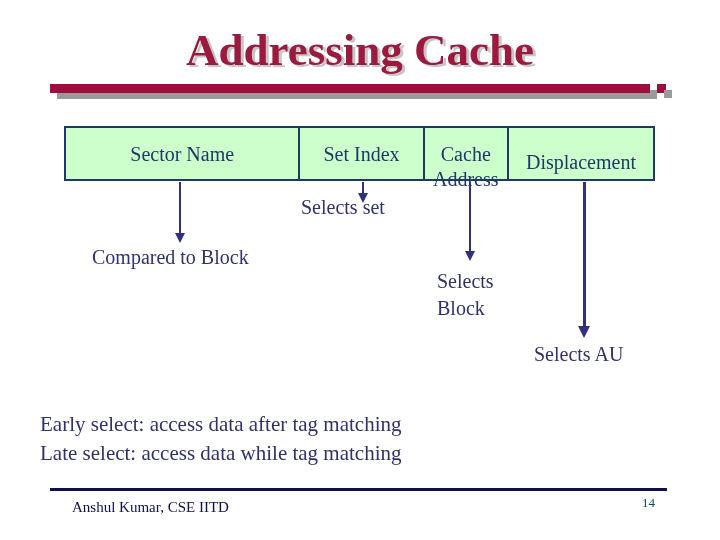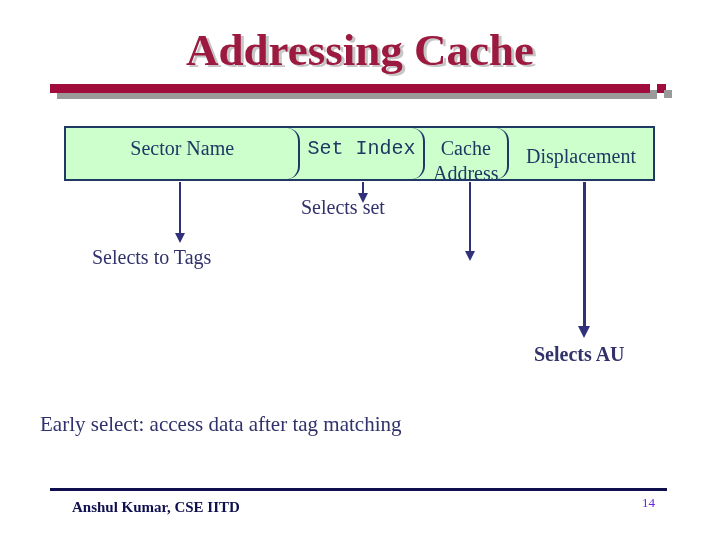--- a/index.html
+++ b/index.html
@@ -28,48 +28,47 @@
     background:var(--table-bg,#CCFFCC);
     border:2px solid var(--table-border,#1F3864);
     display:flex;
   }
   .cell{
     box-sizing:border-box;
     border-right:2px solid var(--table-border,#1F3864);
     color:var(--table-text,#1F3864);
     font-size:20px;line-height:25px;
     text-align:center;
-    padding-top:8px;
-    border-radius:13px;
+    padding-top:14px;
   }
   .cell:last-child{border-right:none;}
   .cell.c0{width:236px;}
-  .cell.c1{width:125px;font-family:Liberation Mono, monospace;}
+  .cell.c1{width:125px;}
   .cell.c2{width:85px;}
   .cell.c3{width:145px;margin-top:8px;}
 
   .vline{position:absolute;width:2px;background:var(--arrow,#31317B);}
   .ahead{
     position:absolute;width:0;height:0;
     border-left:5px solid transparent;border-right:5px solid transparent;
     border-top:10px solid var(--arrow,#31317B);
   }
   .lbl{
     position:absolute;
     color:var(--text,#31316B);
     font-size:20px;line-height:27px;
   }
   .notes{
     position:absolute;left:40px;top:410px;
     color:var(--text,#31316B);
     font-size:21px;line-height:29px;text-align:center;
   }
   .footer-line{position:absolute;left:50px;top:488px;width:617px;height:3px;background:var(--footer,#0F0F4F);}
-  .footer-author{position:absolute;left:72px;top:499px;font-size:15px;color:var(--footer,#0F0F4F);font-weight:bold;}
-  .footer-page{position:absolute;left:642px;top:495px;font-size:13px;color:#6d28d9;}
+  .footer-author{position:absolute;left:72px;top:499px;font-size:15px;color:var(--footer,#0F0F4F);}
+  .footer-page{position:absolute;left:642px;top:495px;font-size:13px;color:#0c4a6e;}
 </style>
 </head>
 <body>
 
 <div id="slide">
 
   <div class="title">Addressing Cache</div>
 
   <div class="bar-shadow"></div>
   <div class="bar"></div>
@@ -89,24 +88,26 @@
   <div class="vline" style="left:362px;top:182px;height:12px;"></div>
   <div class="ahead" style="left:358px;top:193px;"></div>
 
   <div class="vline" style="left:469px;top:182px;height:70px;"></div>
   <div class="ahead" style="left:465px;top:251px;"></div>
 
   <div class="vline" style="left:583px;top:182px;width:3px;height:145px;"></div>
   <div class="ahead" style="left:578px;top:326px;border-left-width:6px;border-right-width:6px;border-top-width:12px;"></div>
 
   <div class="lbl" style="left:301px;top:194px;">Selects set</div>
-  <div class="lbl" style="left:92px;top:244px;">Selects to Tags</div>
-  <div class="lbl" style="left:534px;top:341px;font-weight:bold;">Selects AU</div>
+  <div class="lbl" style="left:92px;top:244px;">Compared to Block</div>
+  <div class="lbl" style="left:437px;top:268px;width:80px;">Selects Block</div>
+  <div class="lbl" style="left:534px;top:341px;">Selects AU</div>
 
   <div class="notes">
     <div>Early select: access data after tag matching</div>
+    <div>Late select: access data while tag matching</div>
   </div>
 
   <div class="footer-line"></div>
   <div class="footer-author">Anshul Kumar, CSE IITD</div>
   <div class="footer-page">14</div>
 
 </div>
 
 </body></html>

